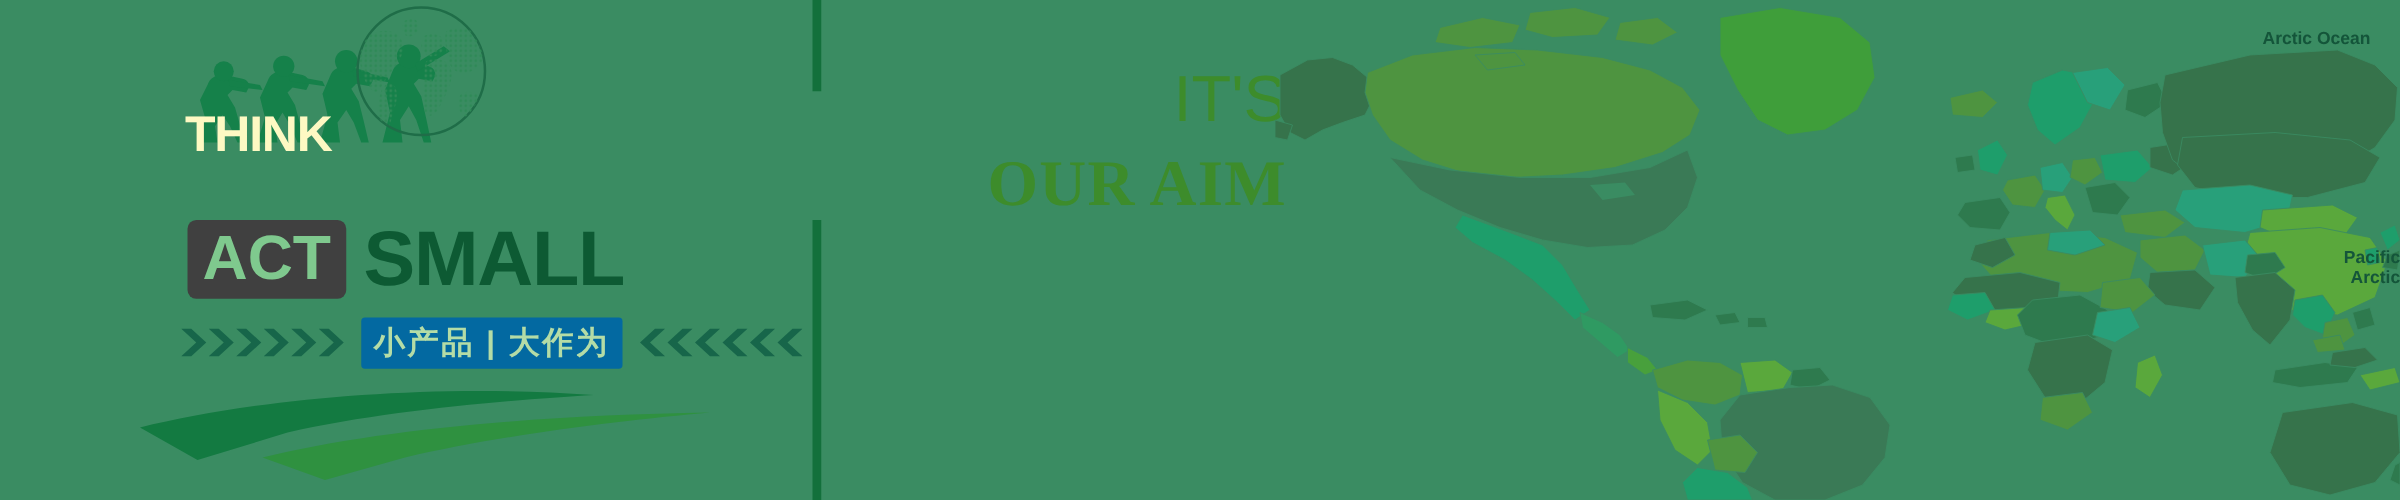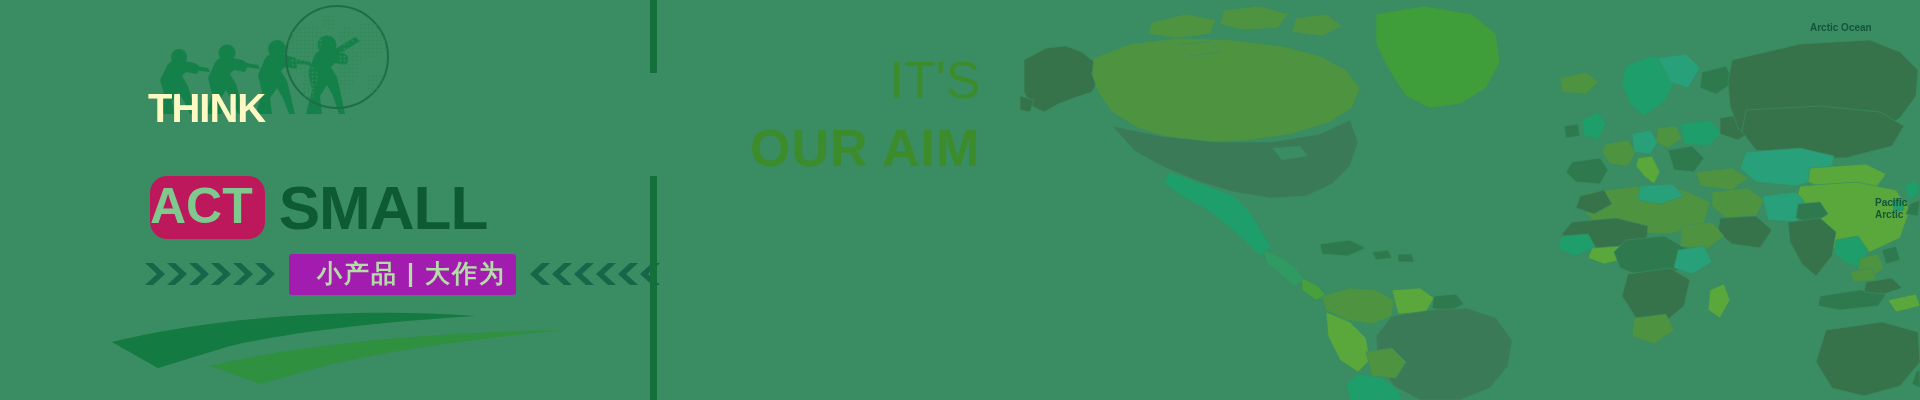--- a/index.html
+++ b/index.html
@@ -75,27 +75,27 @@
   
   .line-act {
     position: absolute;
     left: 150px;
     top: 176px;
     display: flex;
     align-items: center;
     line-height: 1;
   }
   .badge-act {
-    background: #be185d;
+    background: #404040;
     color: #7fc98e;
     font-size: 50px;
     font-weight: bold;
     letter-spacing: 0px;
-    padding: 5px 12px 8px 0;
-    border-radius: 17px;
+    padding: 5px 12px 8px 12px;
+    border-radius: 7px;
     font-family: "Liberation Sans", sans-serif;
   }
   .word-small {
     font-size: 62px;
     font-weight: bold;
     letter-spacing: -1px;
     color: #0d5a33;
     margin-left: 14px;
     font-family: "Liberation Sans", sans-serif;
   }
@@ -105,26 +105,26 @@
     position: absolute;
     left: 145px;
     top: 256px;
     display: flex;
     align-items: center;
     height: 36px;
   }
   .chev-group { display: flex; align-items: center; }
   .chev { display: block; }
   .badge-cn {
-    background: #a21caf;
+    background: #0369a1;
     color: #b4dca6;
     font-size: 25px;
     font-weight: bold;
     letter-spacing: 2px;
-    padding: 3px 10px 5px 28px;
+    padding: 3px 10px 5px 10px;
     border-radius: 3px;
     margin: 0 12px;
     white-space: nowrap;
     font-family: "Liberation Sans", sans-serif;
   }
 
   
   .swoosh-wrap {
     position: absolute;
     left: 110px;
@@ -165,40 +165,41 @@
     letter-spacing: 0px;
     font-family: "Liberation Sans", sans-serif;
     text-align: right;
   }
   .slogan-line2 {
     font-size: 52px;
     font-weight: bold;
     color: #3d8c2b;
     letter-spacing: 1px;
     margin-top: 16px;
-    font-family: Liberation Sans, sans-serif;
+    font-family: Liberation Serif, serif;
+    margin-left: 40px;
   }
 
   
   .map-wrap {
     position: absolute;
     left: 1020px;
     top: 0px;
     width: 900px;
     height: 400px;
   }
   .map-svg { display: block; width: 900px; height: 400px; }
 
   .ocean-label {
     position: absolute;
     color: #14553a;
-    font-size: 10px;
+    font-size: 14px;
     font-weight: bold;
     line-height: 1.15;
-    text-align: left;
+    text-align: right;
     white-space: pre-line;
     font-family: "Liberation Sans", sans-serif;
   }
   .ol-arctic-w  { left: 790px; top: 22px; }
   .ol-pacific-w { left: 855px; top: 197px; }
 </style>
 </head>
 <body>
 
 <div class="banner">

